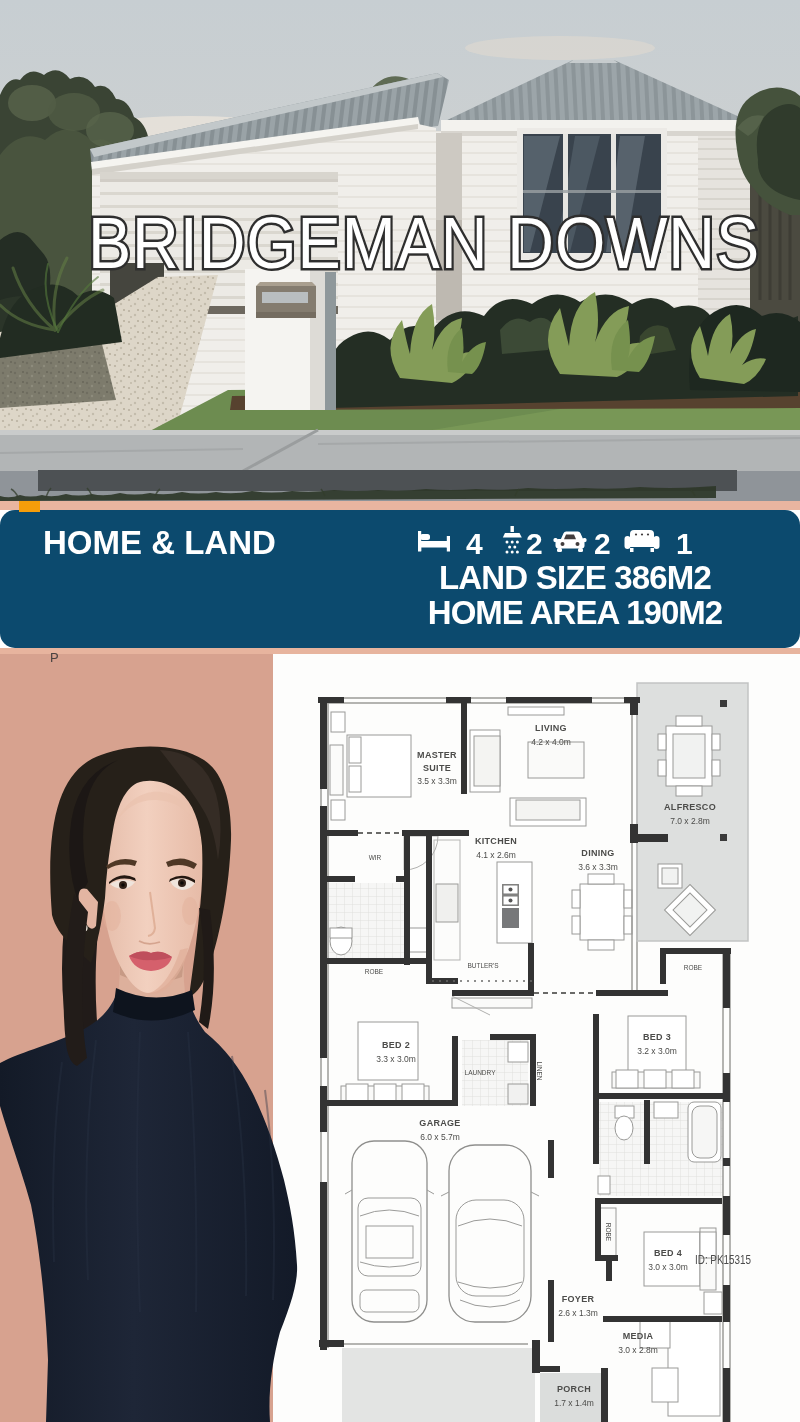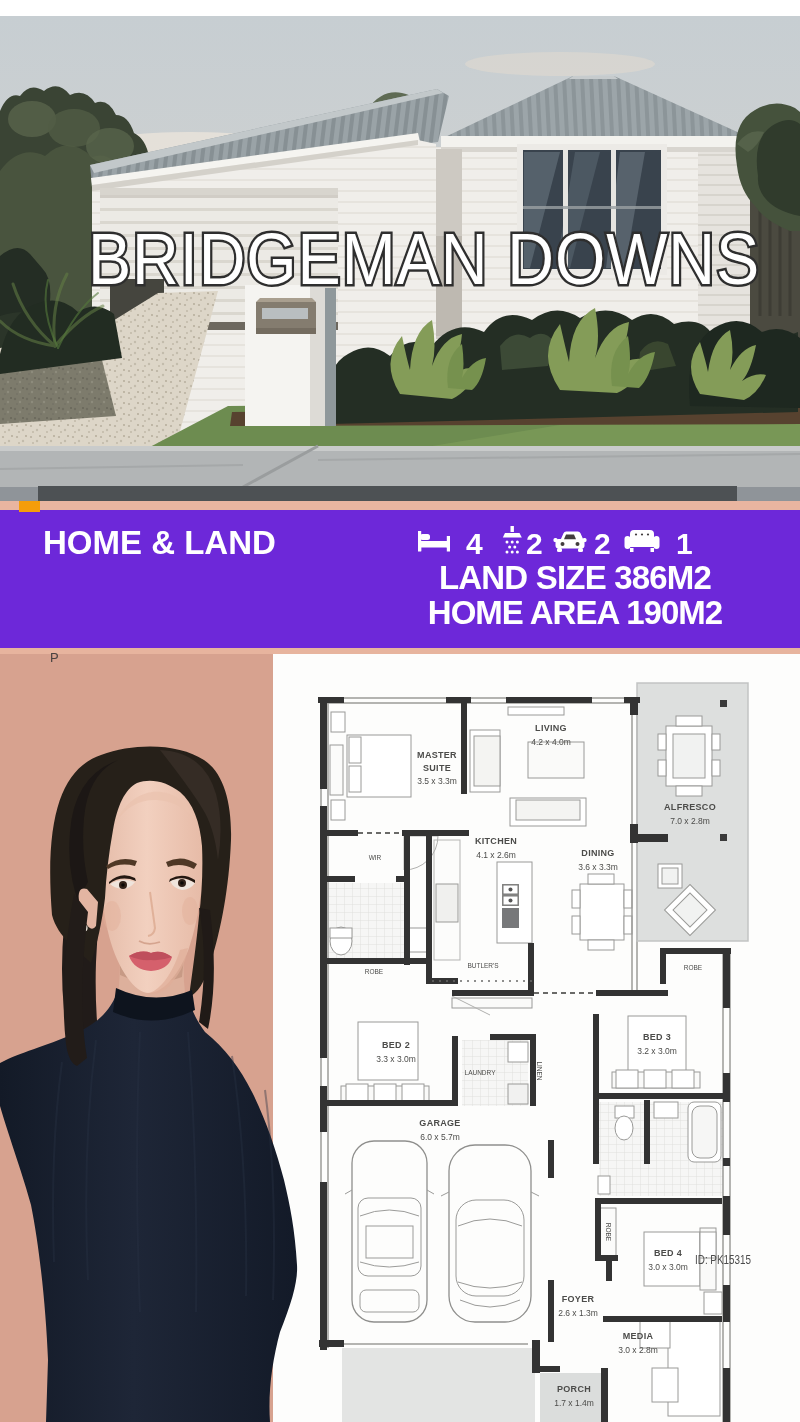--- a/index.html
+++ b/index.html
@@ -2,21 +2,21 @@
 <html><head>
 <meta charset="utf-8">
 <style>
   html,body{margin:0;padding:0;}
   body{width:800px;height:1422px;overflow:hidden;font-family:"Liberation Sans",sans-serif;background:#fff;position:relative;}
   .abs{position:absolute;}
 </style>
 </head>
 <body>
 
-<div class="abs" id="photo" style="left:0;top:16px;width:800px;height:501px;overflow:hidden;background:linear-gradient(180deg,#c7ced2 0%,#ccd0d1 30%,#d6d5d1 55%,#ded9d2 75%,#e2dcd5 100%);">
+<div class="abs" id="photo" style="left:0;top:0;width:800px;height:501px;overflow:hidden;background:linear-gradient(180deg,#c7ced2 0%,#ccd0d1 30%,#d6d5d1 55%,#ded9d2 75%,#e2dcd5 100%);">
 <svg width="800" height="501" viewBox="0 0 800 501" style="position:absolute;left:0;top:0;">
   <defs>
     <pattern id="ribs" width="9" height="12" patternUnits="userSpaceOnUse" patternTransform="rotate(7)">
       <rect width="9" height="12" fill="#9aa3a7"></rect>
       <rect width="4" height="12" fill="#879094"></rect>
     </pattern>
     <pattern id="ribs2" width="9" height="12" patternUnits="userSpaceOnUse" patternTransform="rotate(-3)">
       <rect width="9" height="12" fill="#9ca5a9"></rect>
       <rect width="4" height="12" fill="#8c9599"></rect>
     </pattern>
@@ -174,21 +174,21 @@
     <path d="M515,496 q2,-5 4,-7"></path>
     <path d="M695,496 q-2,-4 -4,-6"></path>
   </g>
 
   <text x="88" y="268" textLength="672" lengthAdjust="spacingAndGlyphs" font-family="Liberation Sans, sans-serif" font-size="72" font-weight="400" fill="#ffffff" stroke="#2e2e2e" stroke-width="5" paint-order="stroke" style="letter-spacing:1px">BRIDGEMAN DOWNS</text>
 </svg>
 </div>
 
 <div class="abs" style="left:0;top:501px;width:800px;height:9px;background:#e9b5a0;"></div>
 <div class="abs" style="left:19px;top:501px;width:21px;height:11px;background:#f59d0a;z-index:5;"></div>
-<div class="abs" id="banner" style="left:0;top:510px;width:800px;height:138px;background:#6d28d9;color:#fff;">
+<div class="abs" id="banner" style="left:0;top:510px;width:800px;height:138px;background:#0c4a6e;color:#fff;border-radius:15px;">
   <div class="abs" style="left:43px;top:14px;font-size:33px;font-weight:bold;letter-spacing:0px;">HOME &amp; LAND</div>
 
   <svg class="abs" style="left:414px;top:14px;" width="290" height="40" viewBox="0 0 290 40">
     <g fill="#fff">
 
       <rect x="4" y="7" width="3.2" height="20"></rect>
       <rect x="6" y="10" width="10" height="6" rx="2.5"></rect>
       <rect x="4" y="17" width="32" height="6.5" rx="1.5"></rect>
       <rect x="4" y="23" width="3.2" height="4.5"></rect>
       <rect x="32.8" y="23" width="3.2" height="4.5"></rect>

